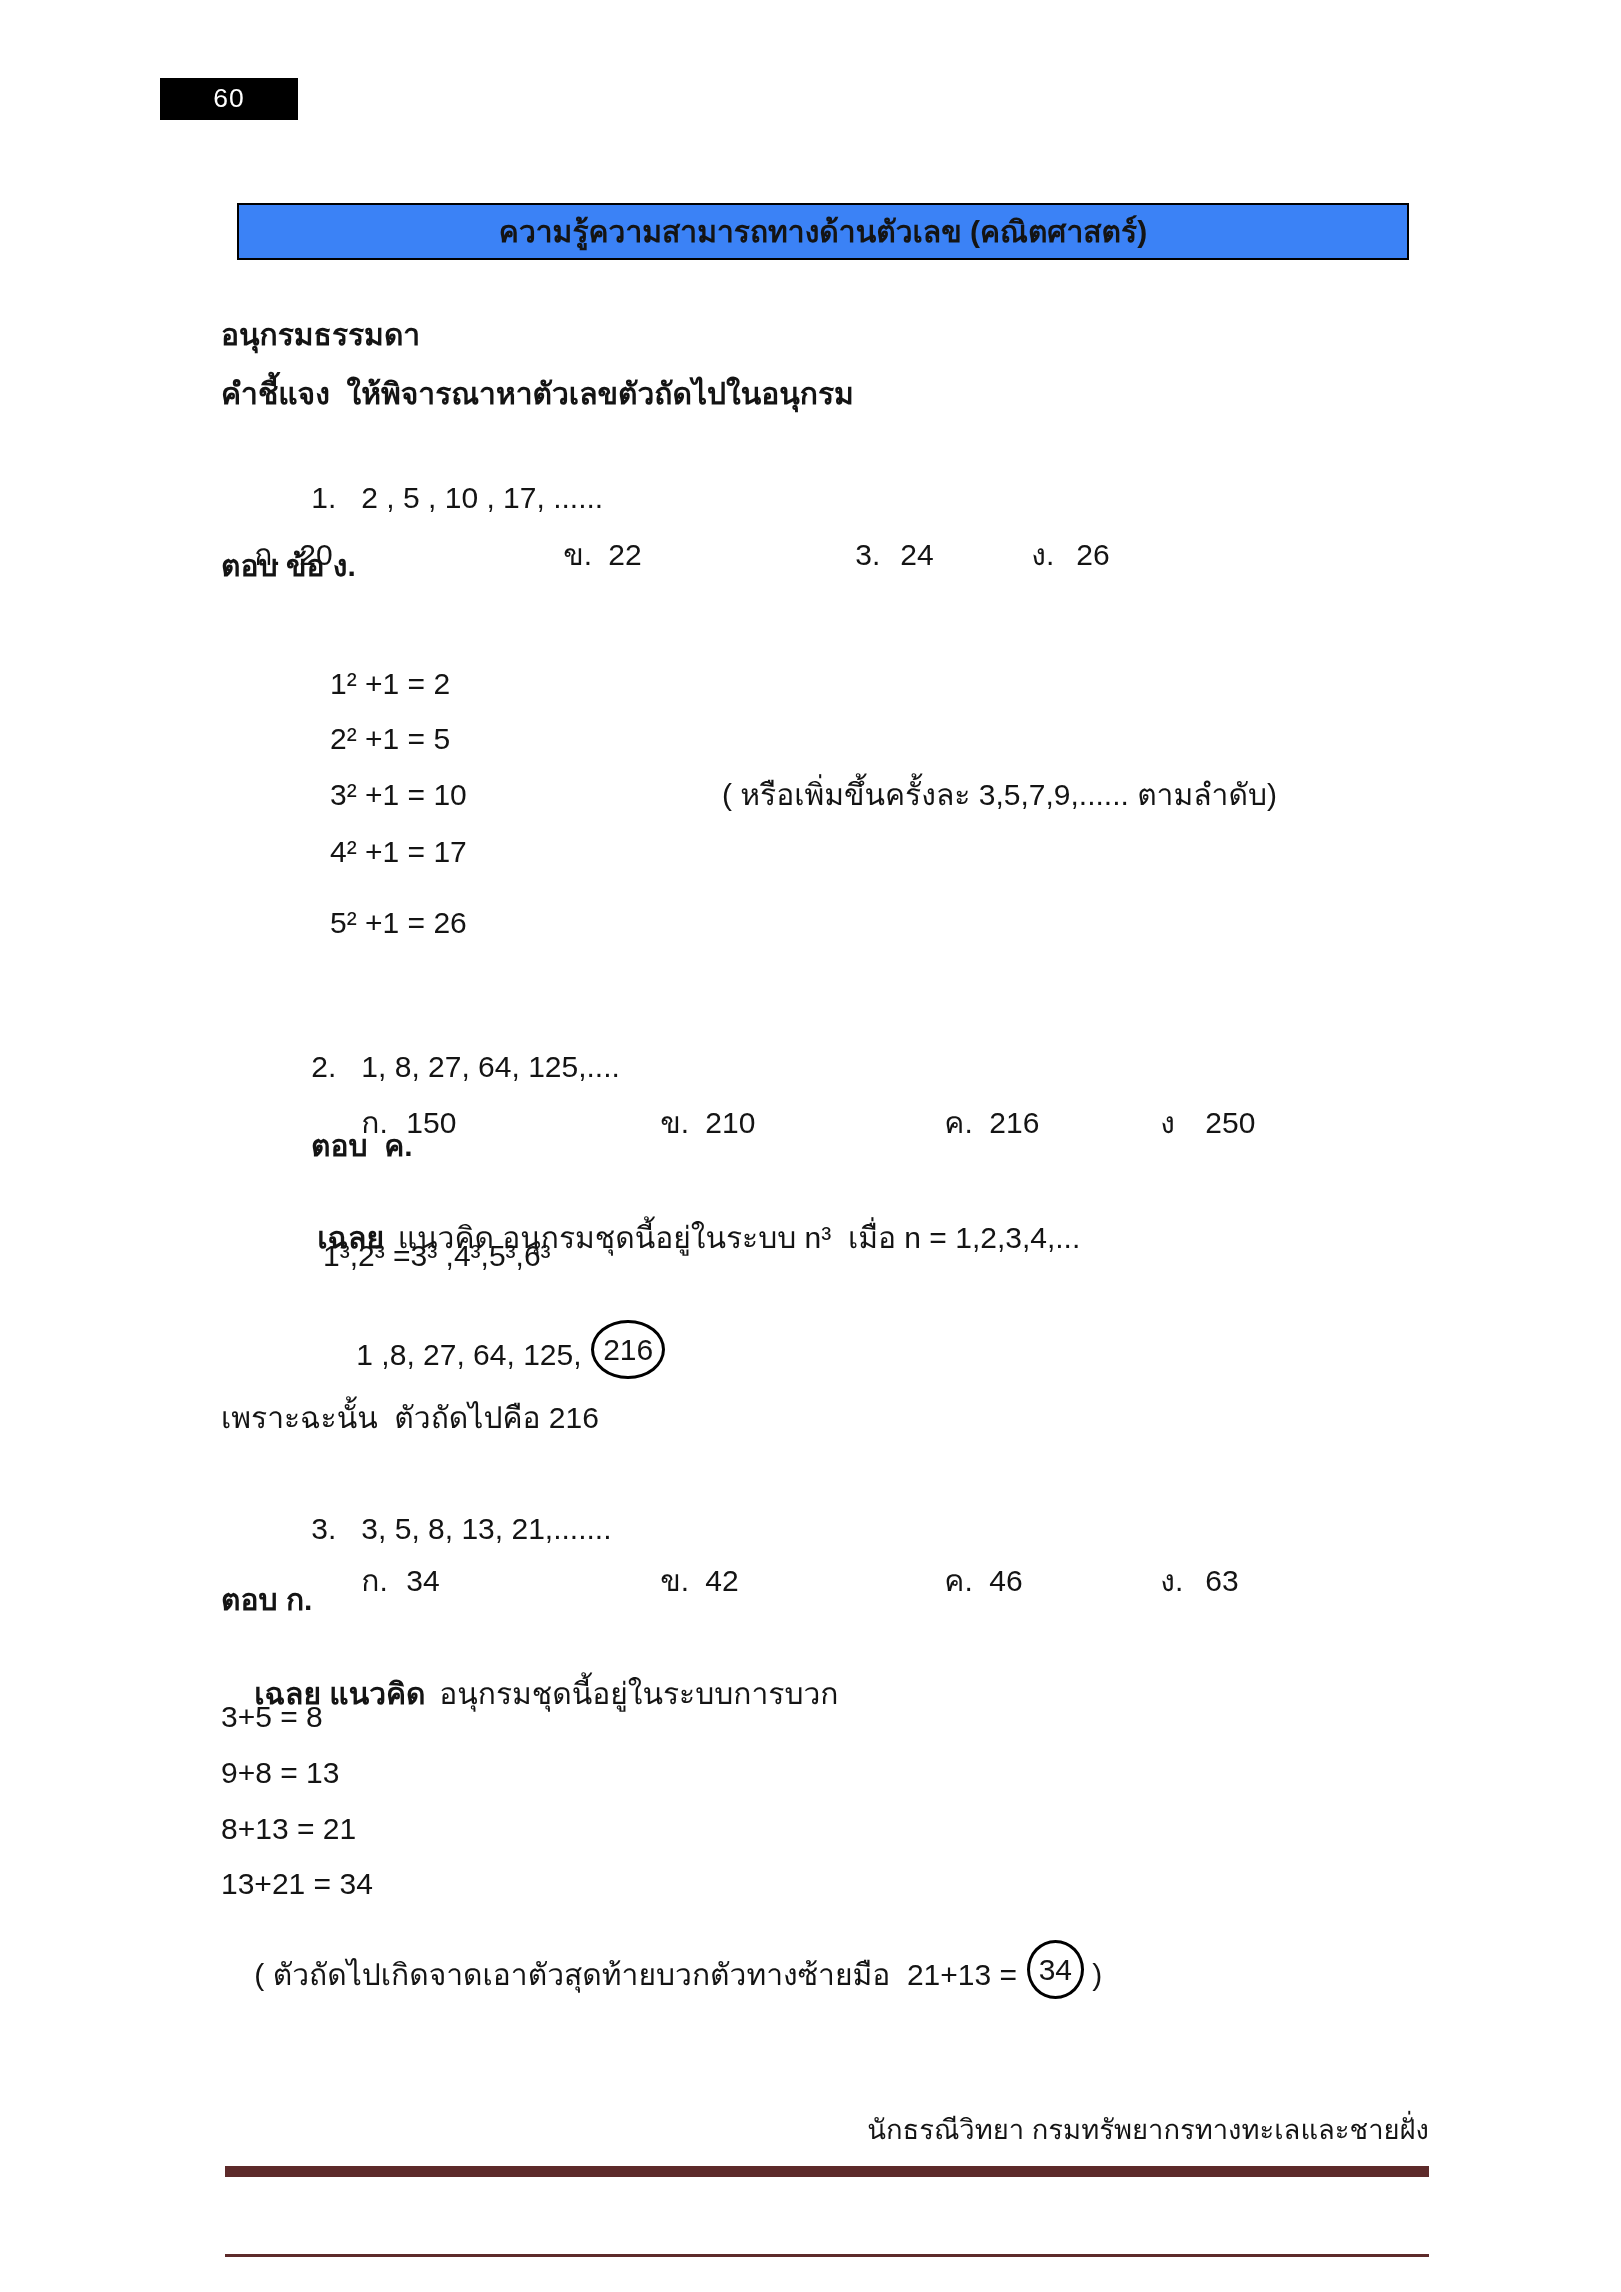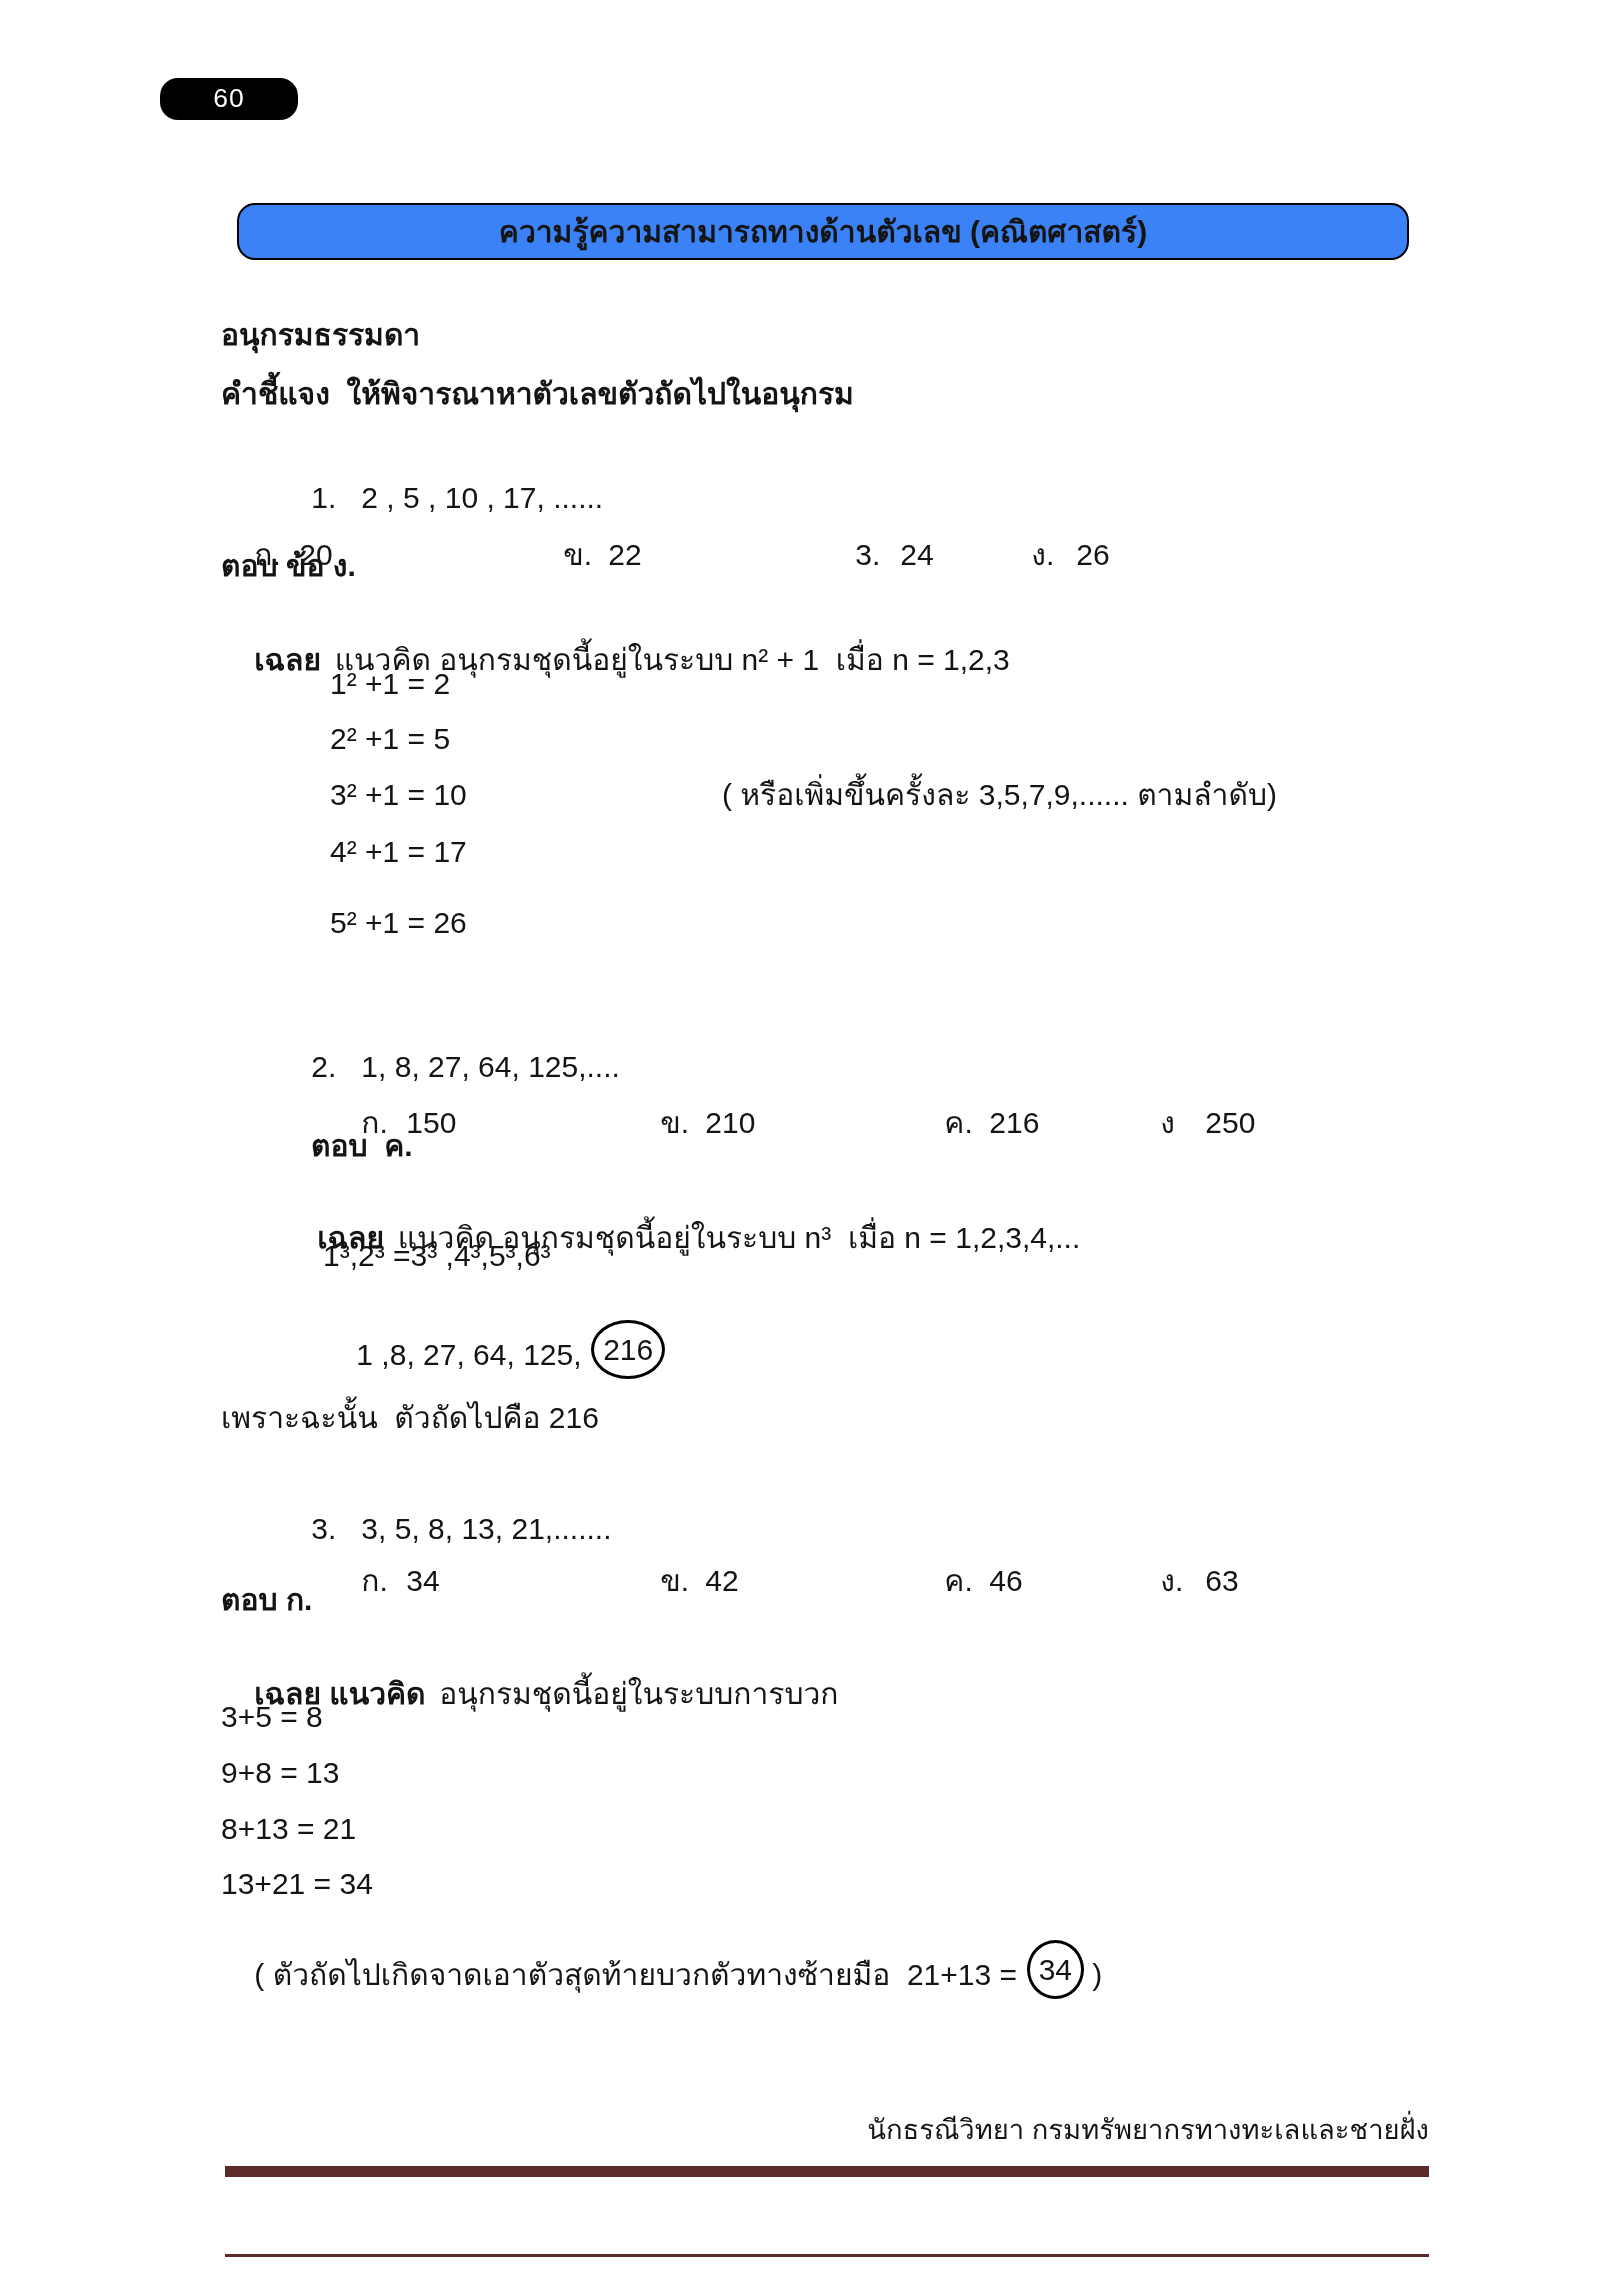--- a/index.html
+++ b/index.html
@@ -7,21 +7,21 @@
     position:relative;
     width:1621px;height:2293px;
     margin:0 auto;
     background:#ffffff;
     font-family:"Liberation Sans","DejaVu Sans",sans-serif;
     color:#141414;
     font-size:30px;
     line-height:1.25;
     overflow:hidden;
   }
-  .abs{position:absolute;white-space:pre-wrap;border-radius:18px;}
+  .abs{position:absolute;white-space:pre-wrap;}
   .b{font-weight:bold;}
 
   
   .pagenum{
     left:160px;top:78px;width:138px;height:42px;
     background:#000;color:#fff;
     display:flex;align-items:center;justify-content:center;
     font-size:26.5px;letter-spacing:1px;
   }
 
@@ -111,23 +111,20 @@
   <div class="abs sec-heading b">อนุกรมธรรมดา</div>
   <div class="abs instructions b">คำชี้แจง  ให้พิจารณาหาตัวเลขตัวถัดไปในอนุกรม</div>
 
   <div class="abs q1-item">
     <span class="itemnum">1.</span><span>2 , 5 , 10 , 17, ......</span>
   </div>
   <div class="abs q1-opts">
     <span class="o1"><span class="opt-label">ก.</span><span>20</span></span><span class="o2"><span class="opt-label">ข.</span><span>22</span></span><span class="o3"><span class="opt-label">3.</span><span>24</span></span><span class="o4"><span class="opt-label">ง.</span><span>26</span></span>
   </div>
   <div class="abs q1-answer b">ตอบ ข้อ ง.</div>
-  <div class="abs q1-solution">
-    <span class="sol-label">เฉลย</span><span>แนวคิด อนุกรมชุดนี้อยู่ในระบบ n² + 1  เมื่อ n = 1,2,3</span>
-  </div>
   <div class="abs q1-eq1">1² +1 = 2</div>
   <div class="abs q1-eq2">2² +1 = 5</div>
   <div class="abs q1-eq3">3² +1 = 10</div>
   <div class="abs q1-note">( หรือเพิ่มขึ้นครั้งละ 3,5,7,9,...... ตามลำดับ)</div>
   <div class="abs q1-eq4">4² +1 = 17</div>
   <div class="abs q1-eq5">5² +1 = 26</div>
 
   <div class="abs q2-item">
     <span class="itemnum">2.</span><span>1, 8, 27, 64, 125,....</span>
   </div>

